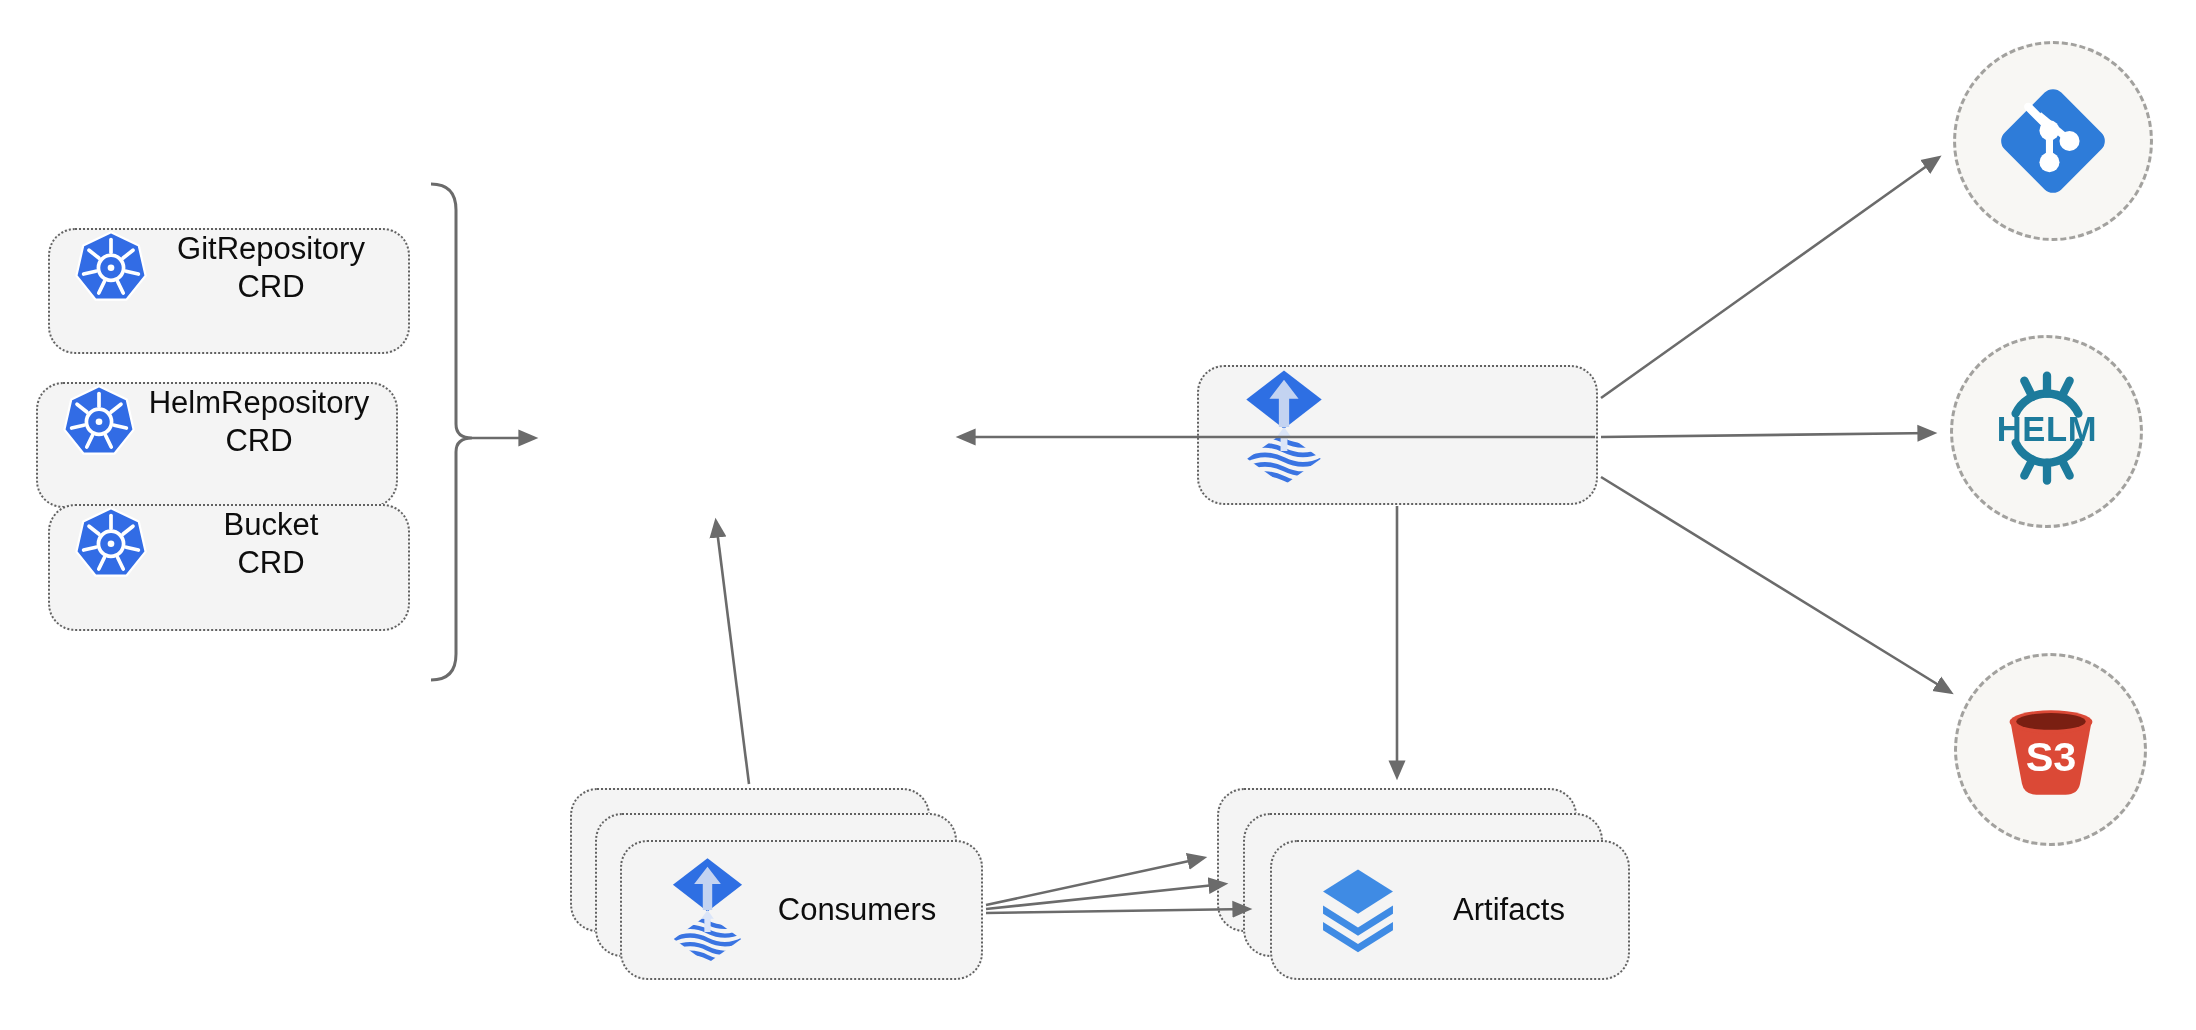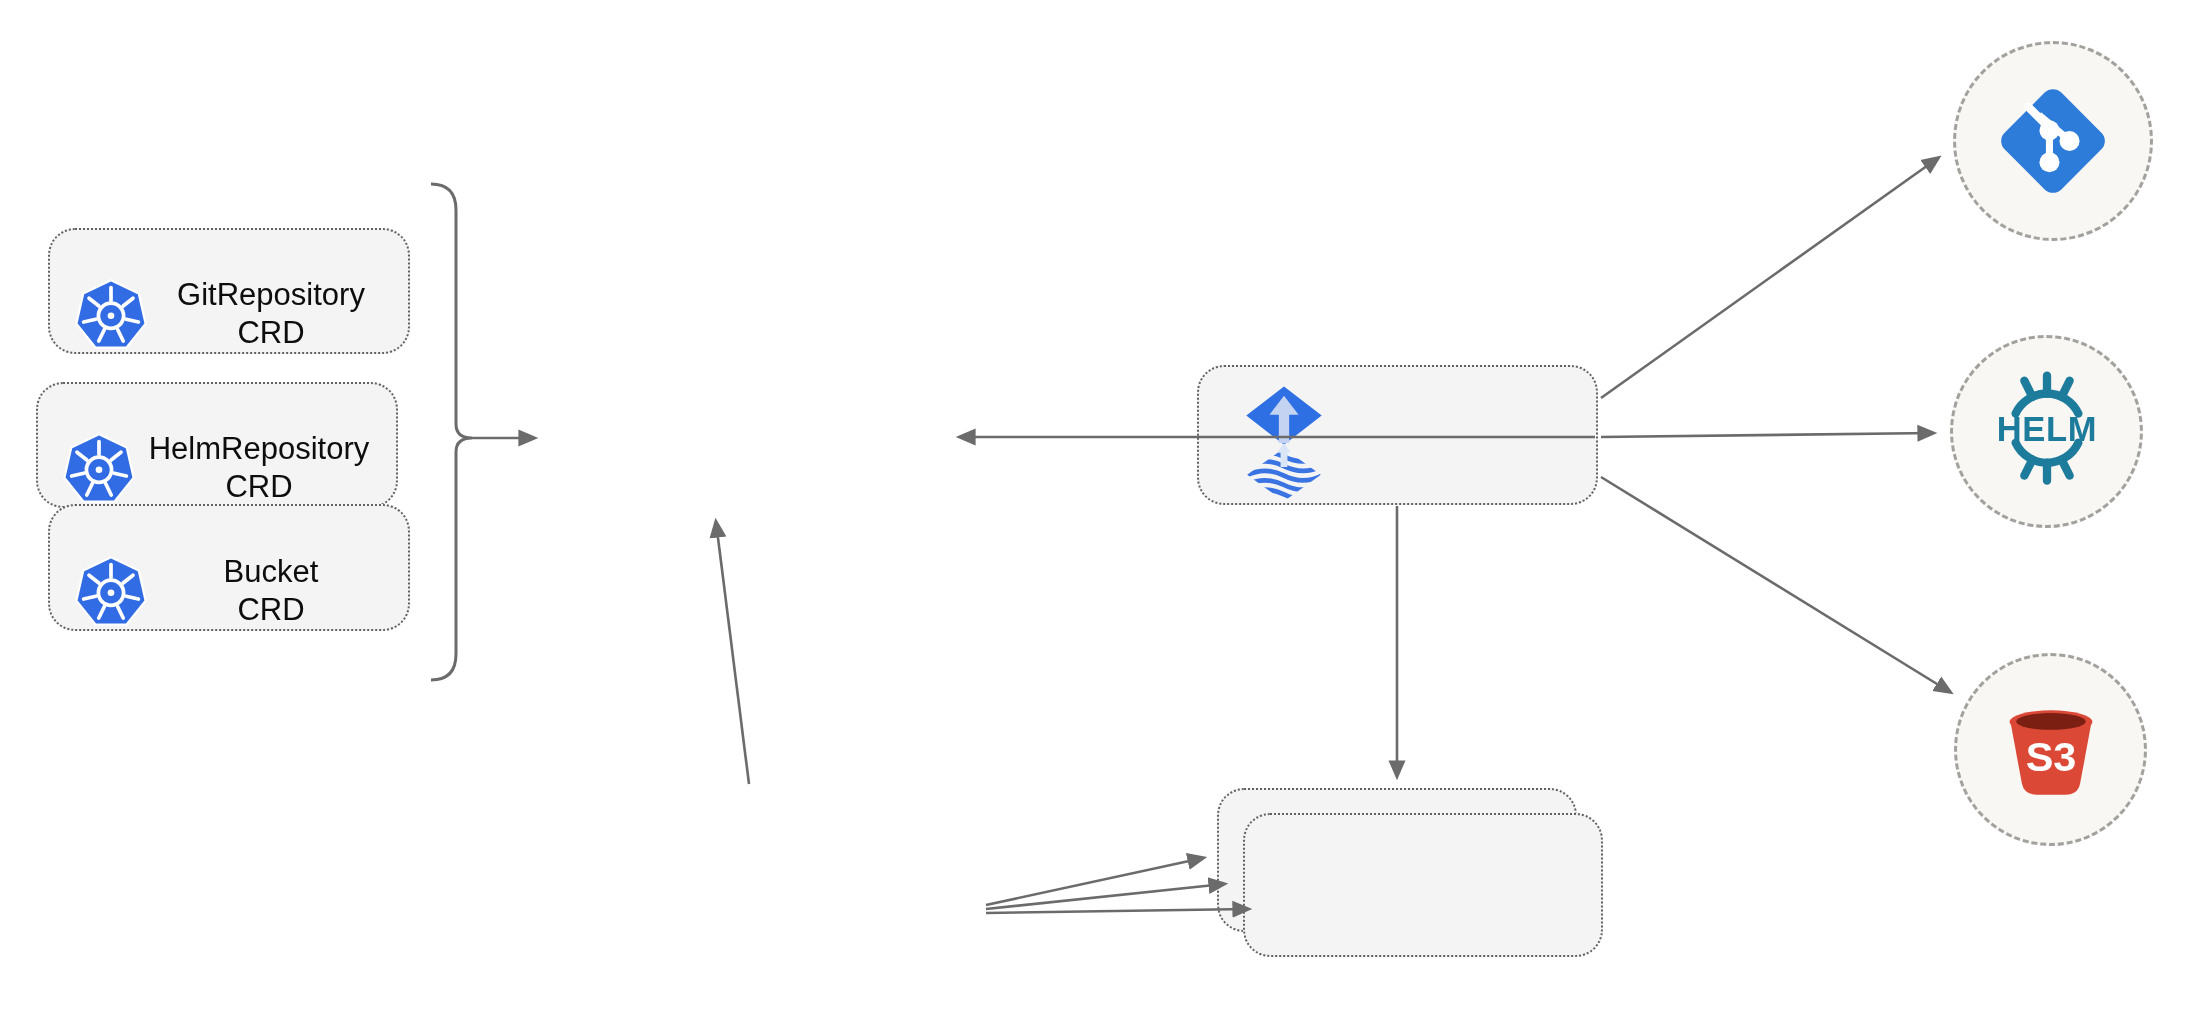--- a/index.html
+++ b/index.html
@@ -4,21 +4,21 @@
 <style>
   html,body{margin:0;padding:0;background:#ffffff;}
   .canvas{
     position:relative;width:2196px;height:1030px;background:#ffffff;
     font-family:"Liberation Sans",sans-serif;overflow:hidden;
   }
   .overlay{position:absolute;left:0;top:0;width:2196px;height:1030px;z-index:5;pointer-events:none;}
   .node{
     position:absolute;box-sizing:border-box;background:#f4f4f4;
     border:2.4px dotted #616161;border-radius:27px;
-    display:flex;align-items:flex-end;z-index:2;
+    display:flex;align-items:flex-start;z-index:2;
   }
   .node .label{
     flex:1;text-align:center;color:#0d0d0d;
     font-size:31px;line-height:1.22;font-weight:400;
     padding-right:14px;
   }
   .stackwrap{position:absolute;z-index:2;}
   .stack-layer{position:absolute;box-sizing:border-box;background:#f4f4f4;
     border:2.4px dotted #616161;border-radius:27px;}
   .stack-front{display:flex;align-items:center;}
@@ -159,24 +159,40 @@
     </div>
   </div>
 
 
   <div class="node" style="left:1197px;top:365px;width:401px;height:140px;padding-left:42px;">
     <svg class="icon" width="86" height="120">
         <use href="#sym-flux"></use>
       </svg>
   </div>
 
+  <div class="stackwrap" style="left:570px;top:788px;width:415px;height:195px;">
+    <div class="stack-layer" style="left:0;top:0;width:360px;height:144px;"></div>
+    <div class="stack-layer" style="left:25px;top:25px;width:362px;height:144px;"></div>
+    <div class="stack-layer stack-front" style="left:50px;top:52px;width:363px;height:140px;padding-left:46px;">
+      <svg class="icon" width="79" height="110">
+          <use href="#sym-flux"></use>
+        </svg>
+      <div class="label">Consumers</div>
+    </div>
+  </div>
 
   <div class="stackwrap" style="left:1217px;top:788px;width:415px;height:195px;">
     <div class="stack-layer" style="left:0;top:0;width:360px;height:144px;"></div>
     <div class="stack-layer" style="left:26px;top:25px;width:360px;height:144px;"></div>
+    <div class="stack-layer stack-front" style="left:53px;top:52px;width:360px;height:140px;padding-left:40px;">
+      <svg class="icon" width="92" height="92">
+          <use href="#sym-layers"></use>
+        </svg>
+      <div class="label">Artifacts</div>
+    </div>
   </div>
 
   <div class="circle" style="left:1953px;top:41px;width:200px;height:200px;">
     <svg class="icon" width="118" height="118">
         <use href="#sym-git"></use>
       </svg>
   </div>
 
   <div class="circle" style="left:1950px;top:335px;width:193px;height:193px;">
     <svg class="icon" width="128" height="128">

